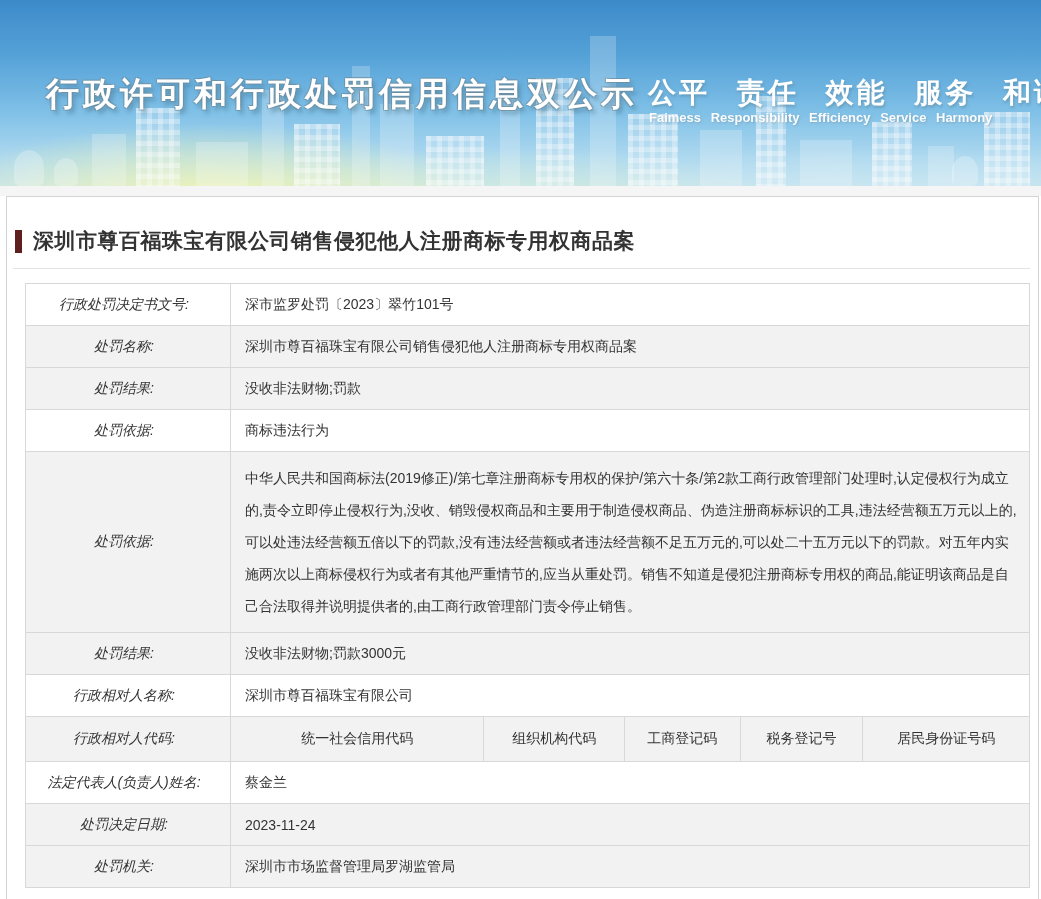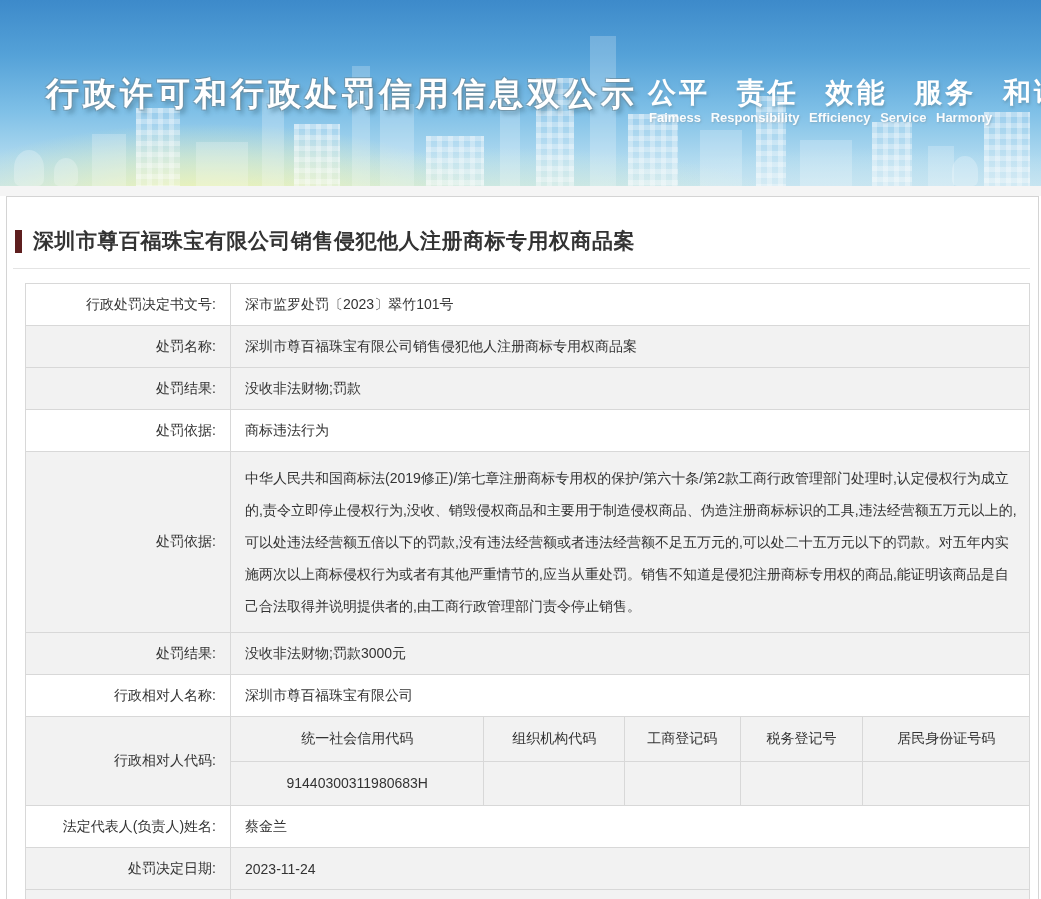--- a/index.html
+++ b/index.html
@@ -46,21 +46,21 @@
   .title-bar { width:7px; height:23px; background:#5e1f1f; margin-right:11px; flex:none; }
   .case-title { font-size:21px; font-weight:bold; color:#333; letter-spacing:0.5px; }
   .title-divider { border-top:1px solid #e4e4e4; margin:13px 8px 0 6px; }
 
   
   .info-table { border-collapse:collapse; width:1005px; margin:14px 0 0 18px;
     table-layout:fixed; font-size:14px; color:#333; }
   .info-table > tbody > tr > td { border:1px solid #d8d8d8; background:#fff; vertical-align:middle; }
   .info-table > tbody > tr.alt > td { background:#f2f2f2; }
   .col-label { width:205px; }
-  td.lbl { text-align:right; padding:0 14px 0 6px; height:42px; }
+  td.lbl { text-align:center; padding:0 14px 0 6px; height:42px;font-style:italic; }
   td.val { text-align:left; padding:0 10px 0 14px; }
   td.val.long { padding:10px 12px 10px 14px; line-height:32px; }
   td.codes-cell { padding:0; }
   .codes-table { border-collapse:collapse; width:100%; table-layout:fixed; }
   .codes-table td { border:1px solid #d8d8d8; background:#f2f2f2; height:44px;
     text-align:center; padding:0 6px; }
   .codes-table tr:first-child td { border-top:none; }
   .codes-table tr td:first-child { border-left:none; }
   .codes-table tr:last-child td { border-bottom:none; }
   .codes-table tr td:last-child { border-right:none; }
@@ -153,27 +153,20 @@
                 <col style="width:20.8%">
             </colgroup>
             <tbody>
               <tr>
                 <td>统一社会信用代码</td>
                 <td>组织机构代码</td>
                 <td>工商登记码</td>
                 <td>税务登记号</td>
                 <td>居民身份证号码</td>
               </tr>
-              <tr>
-                <td>91440300311980683H</td>
-                <td></td>
-                <td></td>
-                <td></td>
-                <td></td>
-              </tr>
             </tbody>
           </table>
         </td>
       </tr>
       <tr>
         <td class="lbl">法定代表人(负责人)姓名:</td>
         <td class="val">蔡金兰</td>
       </tr>
       <tr class="alt">
         <td class="lbl">处罚决定日期:</td>

